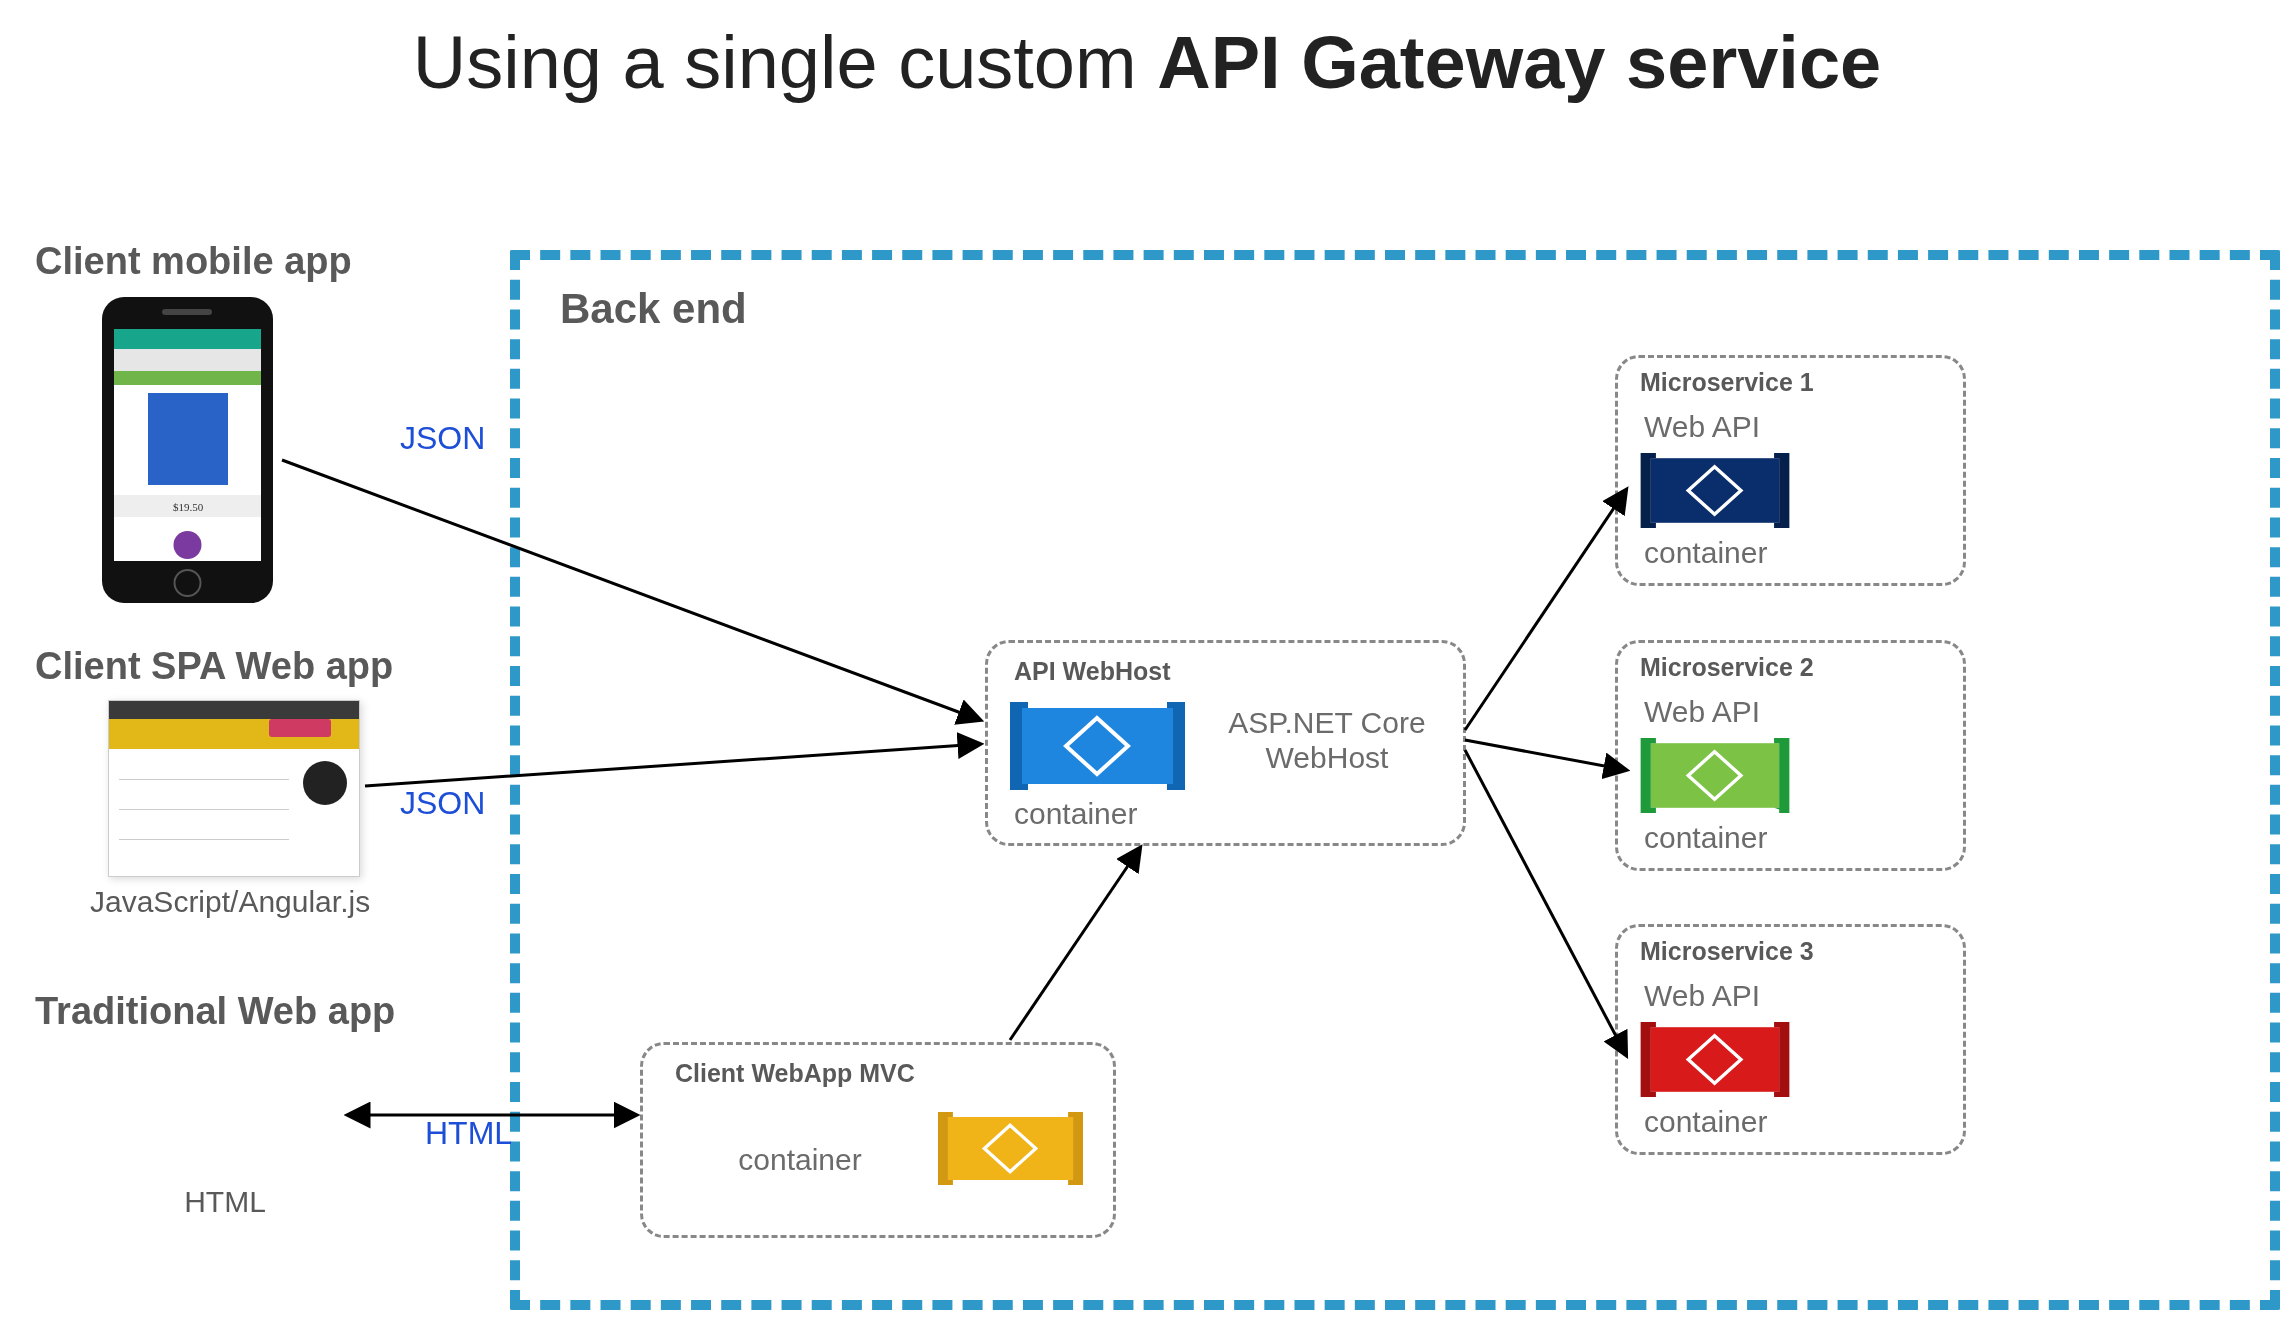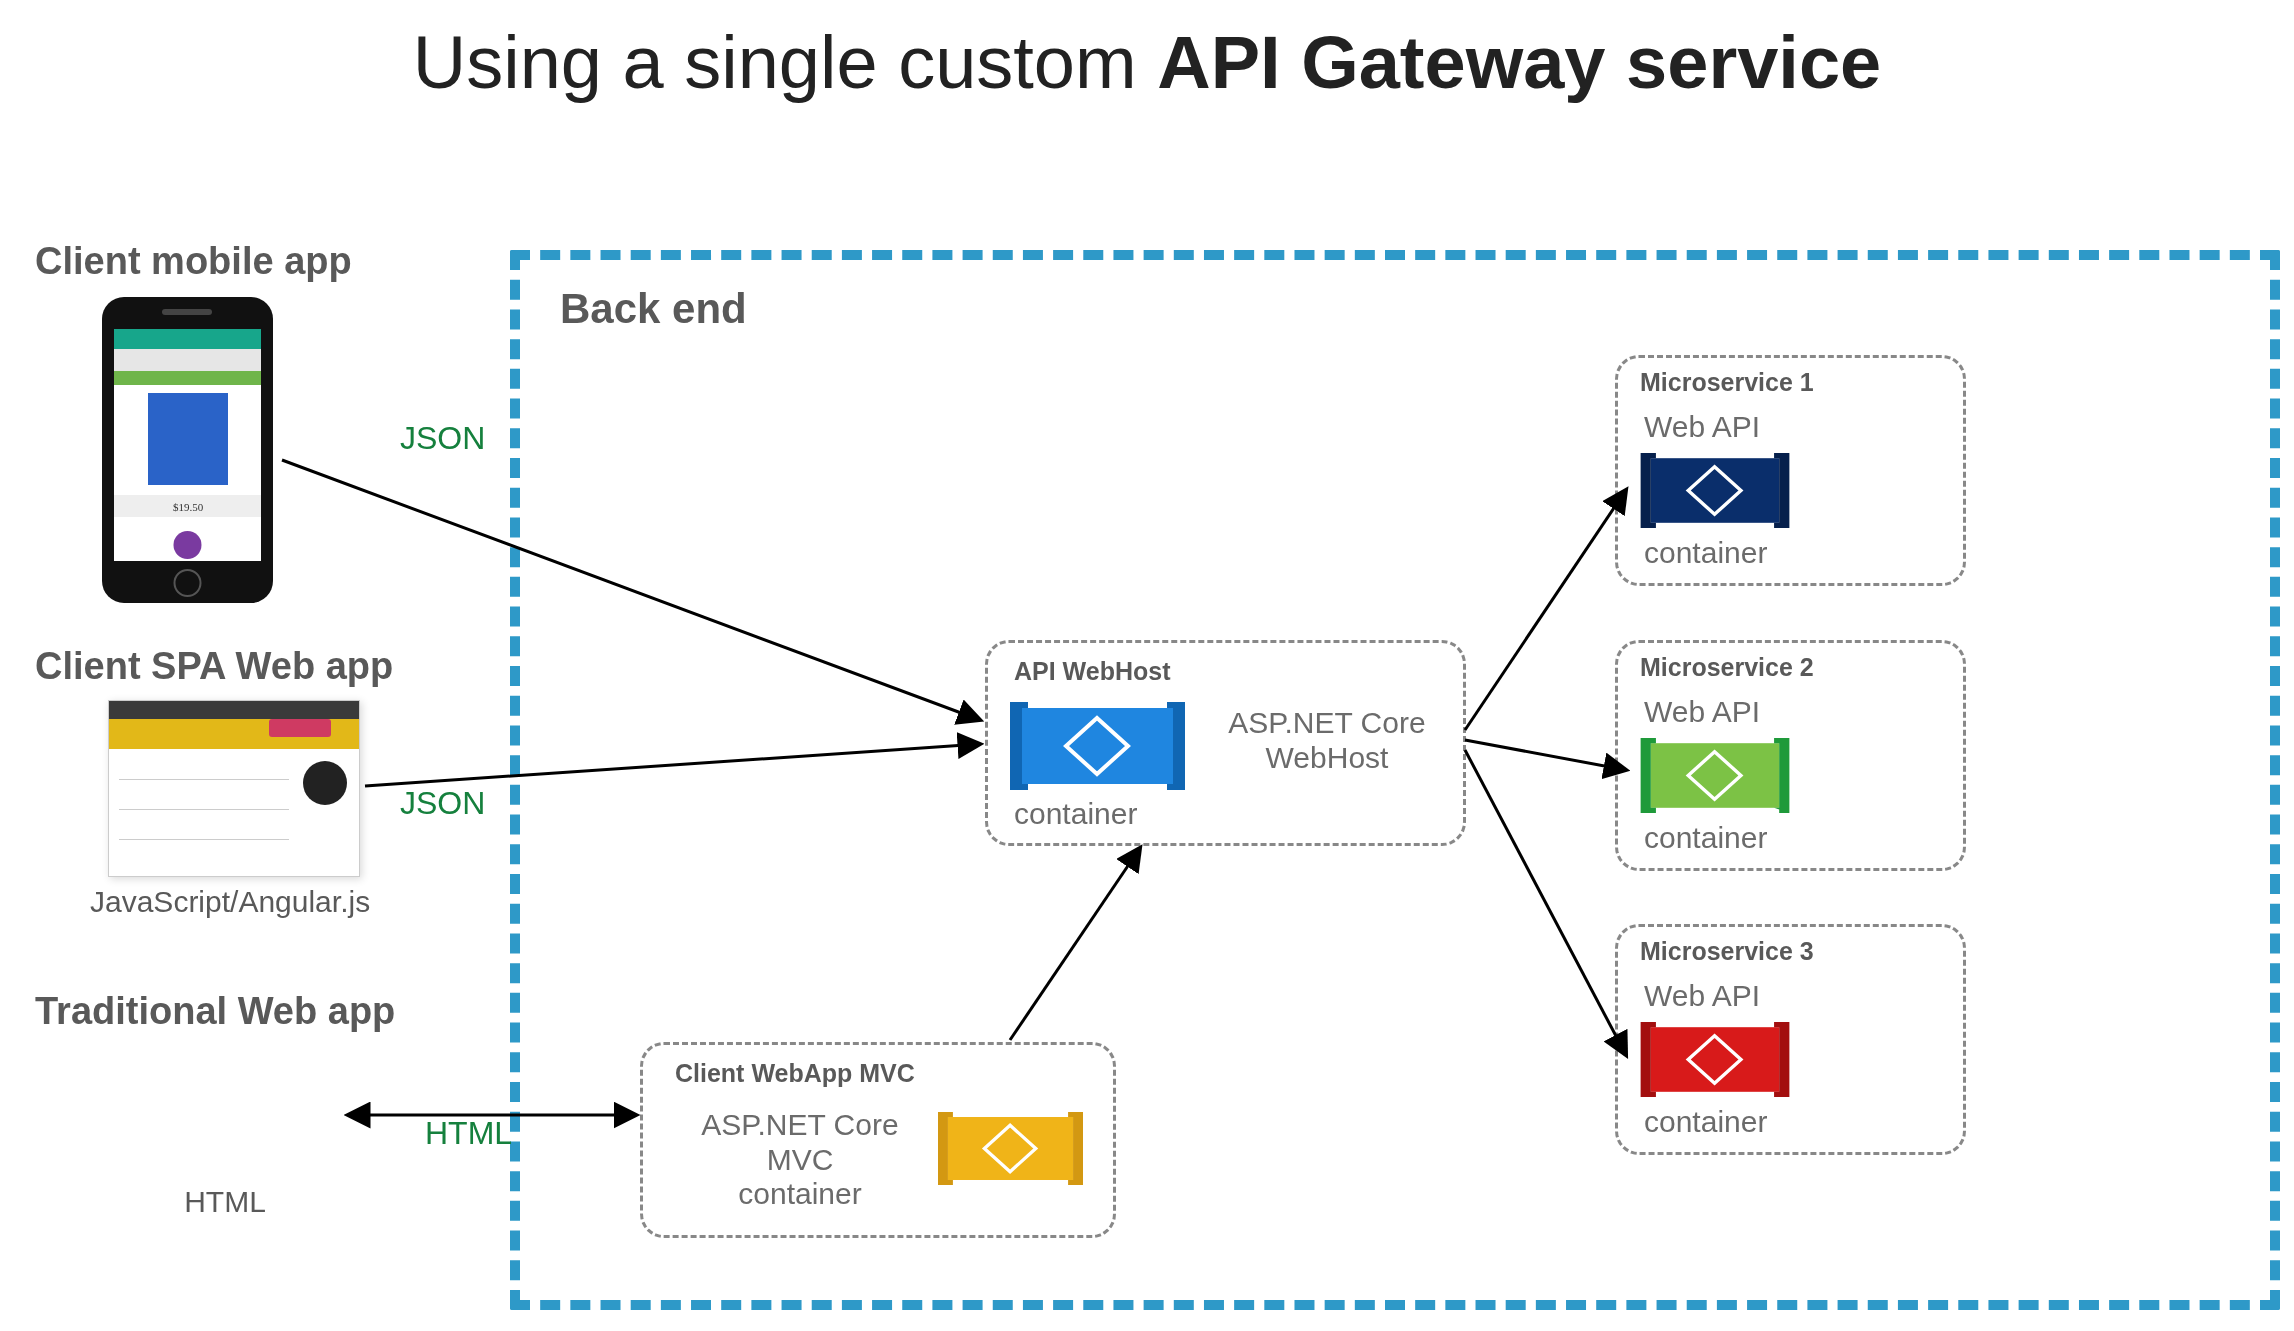--- a/index.html
+++ b/index.html
@@ -56,21 +56,21 @@
     color: #6b6b6b;
   }
   .card-sub2 {
     font-size: 30px;
     font-weight: 400;
     color: #6b6b6b;
     line-height: 1.15;
   }
   .edge-label {
     font-size: 32px;
-    color: #15803d;
+    color: #1d4ed8;
   }
   .caption {
     font-size: 30px;
     color: #595959;
     text-align: center;
   }
   .browser-box {
     background: #e6e6e6;
     display: flex;
     align-items: center;
@@ -161,21 +161,21 @@
   <div class="abs card-sub" style="left:1014px; top:797px;">container</div>
   <div class="abs card-sub2" style="left:1212px; top:706px; width:230px; text-align:center;">
     <span>ASP.NET Core</span><br>
     <span>WebHost</span>
   </div>
 
   <div class="abs card" style="left:640px; top:1042px; width:470px; height:190px;">
     <div class="card-title" style="position:absolute; left:32px; top:14px;">Client WebApp MVC</div>
   </div>
   <div class="abs card-sub2" style="left:670px; top:1108px; width:260px; text-align:center;">
-    <span>ASP.NET Core MVC</span><br>
+    <br>
     <span>container</span>
   </div>
   <svg class="abs" style="left:938px; top:1106px;" width="145" height="85" viewBox="0 0 175 100">
     <rect x="12" y="12" width="151" height="76" fill="#f0b418"></rect>
     <path d="M0 6 L12 6 L12 94 L0 94 Z M0 6 L18 6 L18 12 L0 12 Z M0 88 L18 88 L18 94 L0 94 Z" fill="#d39812"></path>
     <path d="M175 6 L163 6 L163 94 L175 94 Z M175 6 L157 6 L157 12 L175 12 Z M175 88 L157 88 L157 94 L175 94 Z" fill="#d39812"></path>
     <polygon points="87,22 118,50 87,78 56,50" fill="none" stroke="#fff" stroke-width="4"></polygon>
   </svg>
 
   <div class="abs card" style="left:1615px; top:355px; width:345px; height:225px;">

